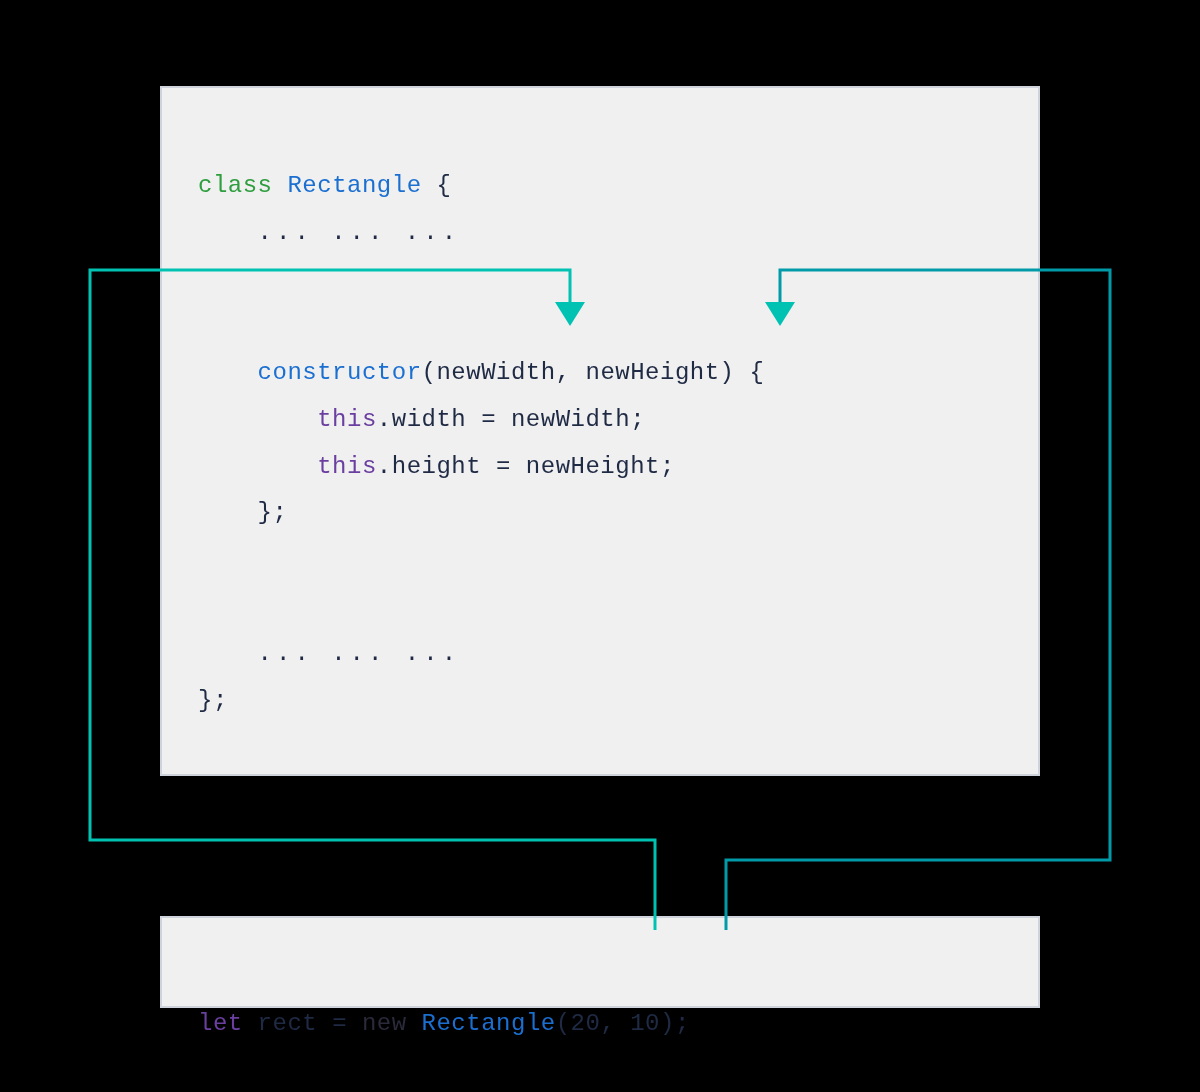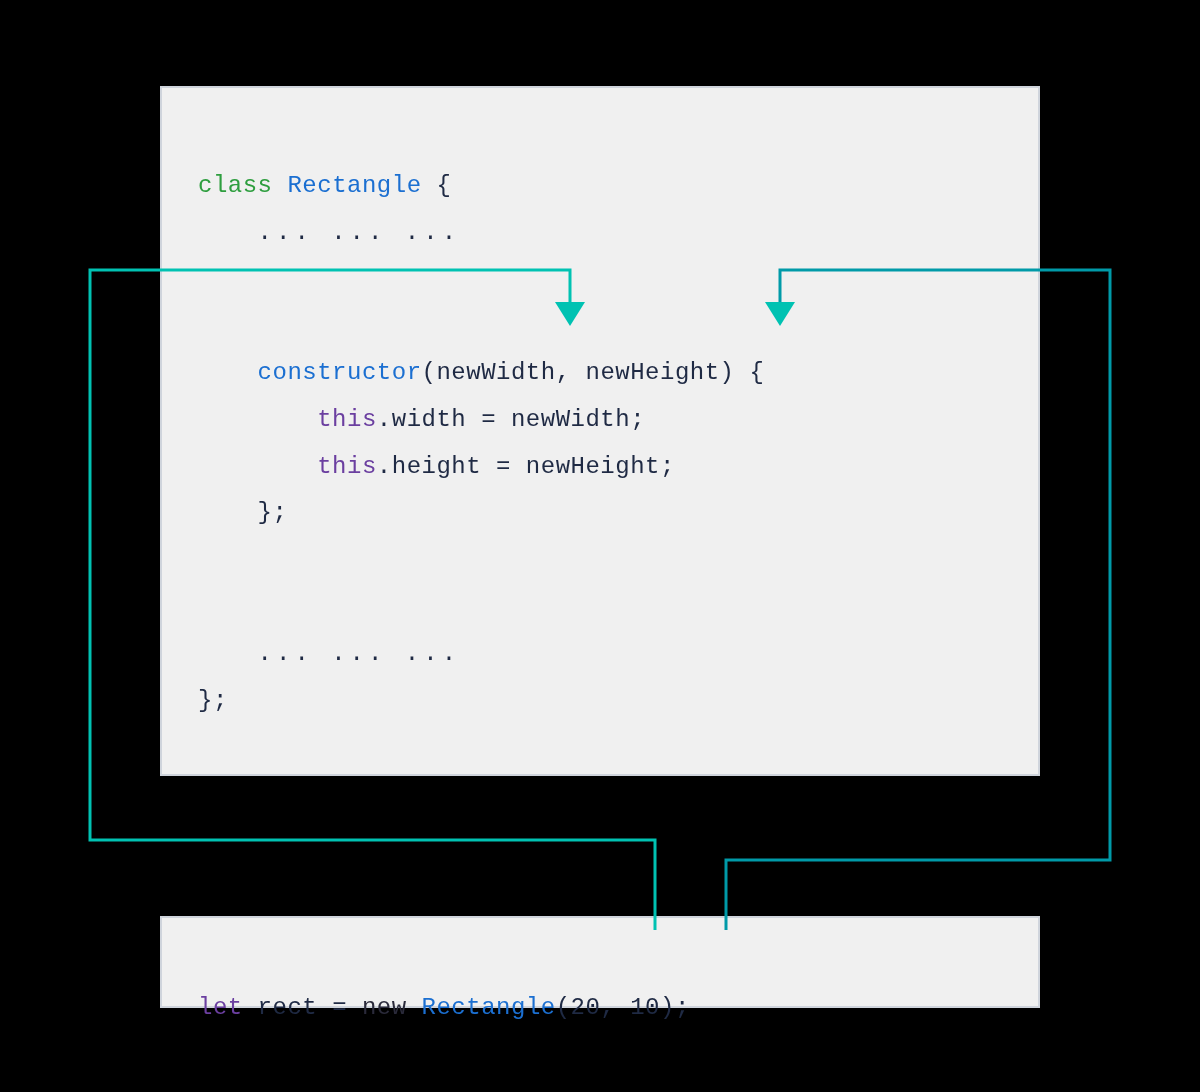--- a/index.html
+++ b/index.html
@@ -30,21 +30,21 @@
     left: 160px;
     top: 86px;
     width: 880px;
     height: 690px;
   }
   .box-bottom {
     left: 160px;
     top: 916px;
     width: 880px;
     height: 92px;
-    padding-top: 20px;
+    padding-top: 36px;
     padding-bottom: 20px;
   }
   .kw-class  { color: #2e9e3f; }   
   .kw-type   { color: #1b6fd1; }   
   .kw-this   { color: #6b3fa0; }   
   .kw-let    { color: #6b3fa0; }   
   .kw-new    { color: #2a2a3a; }
   .punct     { color: #1f2a44; }
   .ident     { color: #1f2a44; }
   .ellips    { color: #1f2a44; letter-spacing: 4px; }

